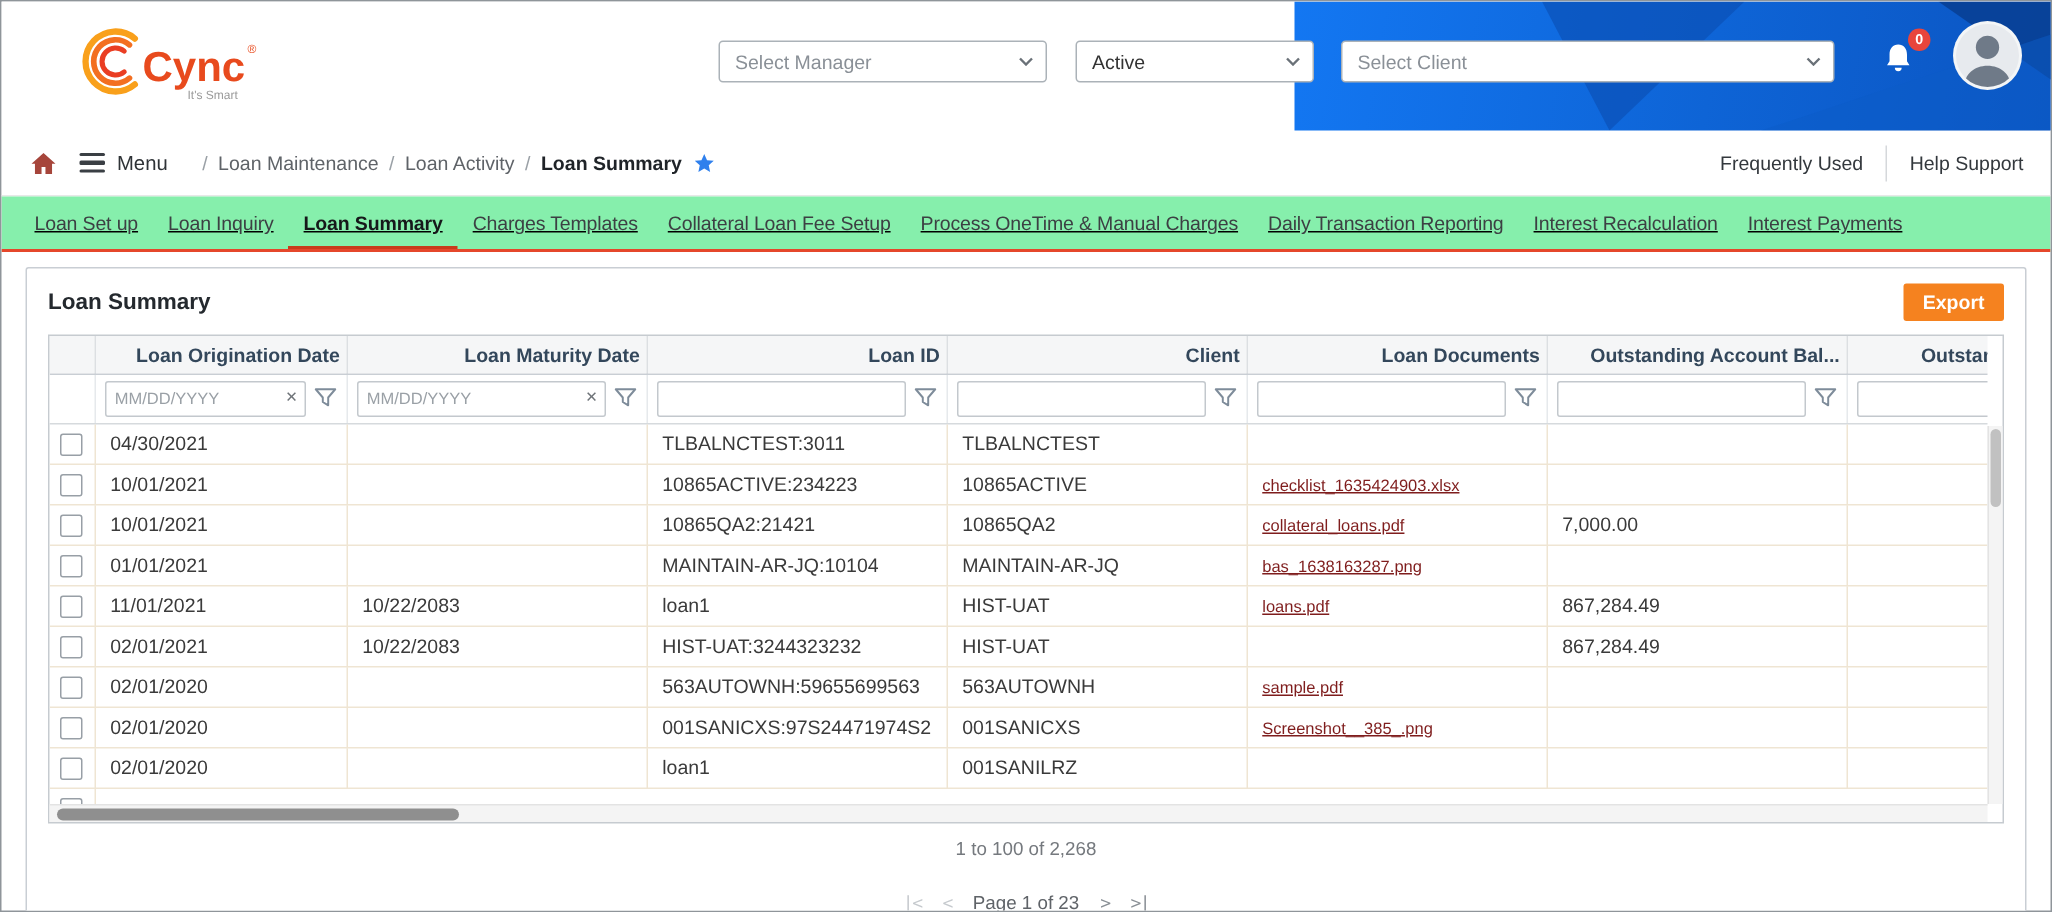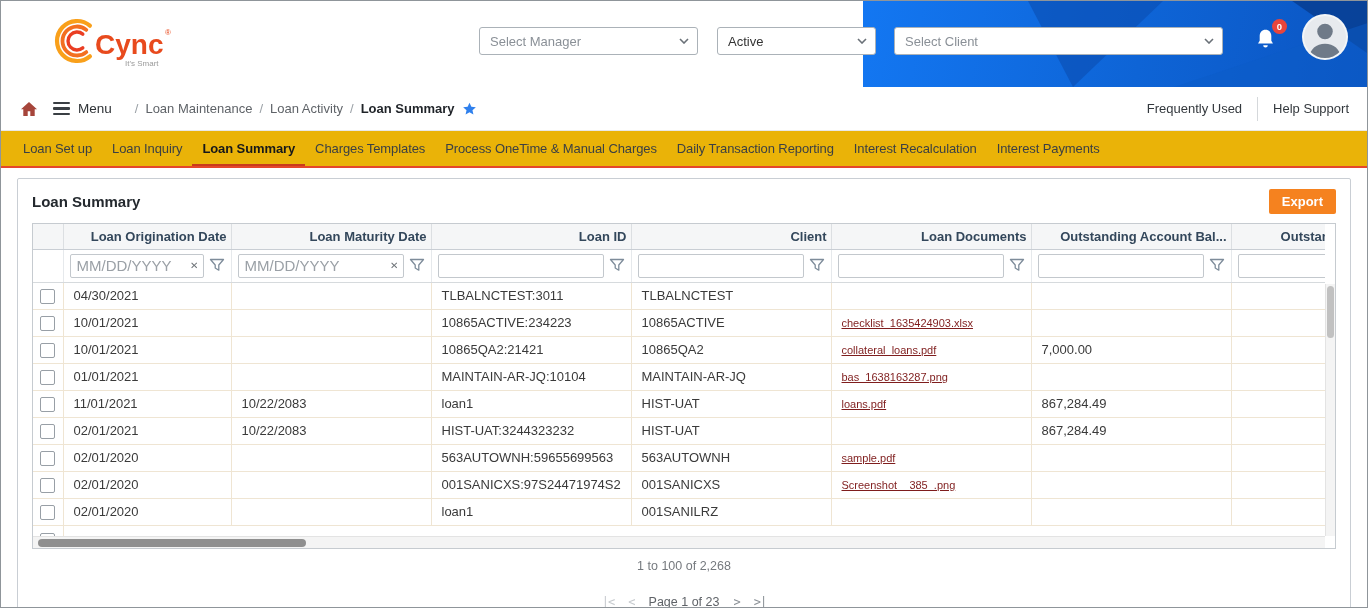--- a/index.html
+++ b/index.html
@@ -46,41 +46,41 @@
   .crumbs { display:flex; align-items:center; margin-left:16px; }
   .crumb { color:#5F6368; font-size:13px; cursor:pointer; }
   .crumb.current { color:#1F2328; font-weight:bold; cursor:default; }
   .fav-star { margin-left:7px; cursor:pointer; display:flex; }
   .nav-right { margin-left:auto; display:flex; align-items:center; }
   .nav-link { font-size:13px; color:#33383D; cursor:pointer; }
   .nav-div { width:1px; height:24px; background:#D5D8DB; margin:0 15px; }
 
   
   .tabbar { display:flex; align-items:center; height:37px; padding:0 12px; border-bottom:2px solid #E5472B;
-    background:#eab308; overflow:hidden; white-space:nowrap; }
+    background:#86efac; overflow:hidden; white-space:nowrap;text-decoration:underline; }
   .tab { padding:0 10px; font-size:13px; color:#3C4043; cursor:pointer; height:37px; line-height:37px; flex:0 0 auto; letter-spacing:-0.1px; }
   .tab.active { font-weight:bold; color:#16181A; box-shadow:inset 0 -3px 0 #C93B1B; }
 
   
   .panel { margin:10px 16px 0; background:#fff; border:1px solid #C9CED4; border-radius:2px; padding:10px 14px 6px; position:relative; }
   .panel-head { display:flex; justify-content:space-between; align-items:center; margin-bottom:9px; }
   .panel-title { font-size:15px; font-weight:bold; color:#24292E; }
   .export-btn { background:#F5821F; color:#fff; font-size:13px; font-weight:bold; padding:5px 13px; border:none; border-radius:2px; cursor:pointer; }
 
   
   .grid { position:relative; border:1px solid #C6CBD0; }
   .viewport { overflow:hidden; margin-right:10px; margin-bottom:12px; }
   table { border-collapse:collapse; table-layout:fixed; width:1398px; }
   th { height:25px; background:#F5F6F7; border-right:1px solid #DCDFE2; border-bottom:1px solid #C9CED4;
     font-size:13px; color:#33475B; font-weight:bold; text-align:right; padding:0 4px;
     overflow:hidden; white-space:nowrap; cursor:pointer; }
   .ftd { height:33px; border-right:1px solid #E6E9EC; border-bottom:1px solid #D6DADD; padding:0 6px; background:#fff; }
   .fwrap { display:flex; align-items:center; gap:5px; }
   .inwrap { position:relative; flex:1; display:flex; }
-  .fin { width:100%; height:24px; border:1px solid #C3C8CD; border-radius:2px; font-size:15px; padding:0 6px;
+  .fin { width:100%; height:24px; border:1px solid #C3C8CD; border-radius:2px; font-size:11px; padding:0 6px;
     color:#444; font-family:inherit; }
   .fin::placeholder { color:#9AA0A6; }
   .inwrap.date .fin { padding-right:18px; }
   .clear { position:absolute; right:5px; top:50%; transform:translateY(-50%); font-size:10px; color:#6E7378; cursor:pointer; line-height:1; }
   .funnel { width:16px; height:16px; flex:0 0 auto; cursor:pointer; display:flex; align-items:center; }
   .td { height:27px; border-right:1px solid #EFE5D3; border-bottom:1px solid #EFE5D3; font-size:13px; color:#3A3A3A;
     padding:0 10px; white-space:nowrap; overflow:hidden; }
   .c-check { text-align:center; padding:0; }
   .num { text-align:left; padding-right:13px; }
   .doclink { color:#7f1d1d; font-size:11px; cursor:pointer; }
@@ -202,20 +202,21 @@
       <span class="nav-div"></span>
       <span class="nav-link">Help Support</span>
     </span>
   </div>
 
   <div class="tabbar">
     <span class="tab">Loan Set up</span>
     <span class="tab">Loan Inquiry</span>
     <span class="tab active">Loan Summary</span>
     <span class="tab">Charges Templates</span>
+    <span class="tab">Collateral Loan Fee Setup</span>
     <span class="tab">Process OneTime &amp; Manual Charges</span>
     <span class="tab">Daily Transaction Reporting</span>
     <span class="tab">Interest Recalculation</span>
     <span class="tab">Interest Payments</span>
   </div>
 
   <div class="panel">
     <div class="panel-head">
       <span class="panel-title">Loan Summary</span>
       <button class="export-btn">Export</button>

